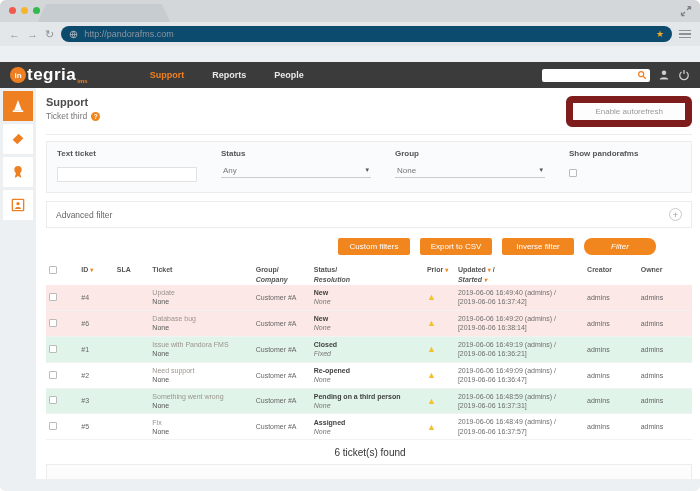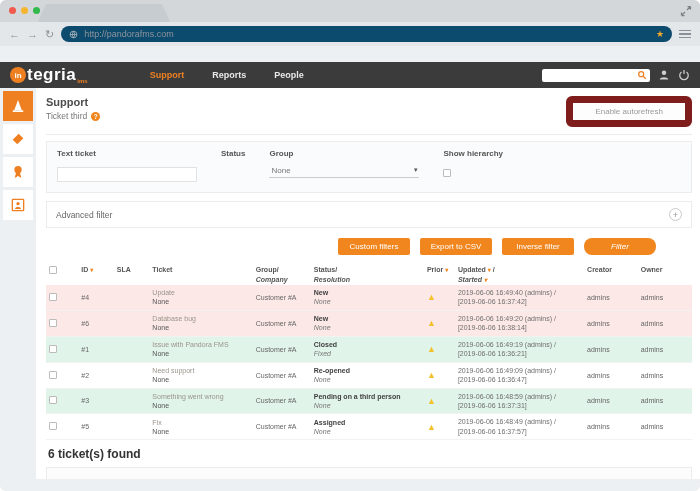--- a/index.html
+++ b/index.html
@@ -95,21 +95,21 @@
   tr.row.white { background:#fff; }
   .tname { color:#9a948c; margin-bottom:2px; cursor:pointer; }
   .tsub { color:#555; }
   .sname { font-weight:bold; color:#3f3f3f; margin-bottom:2px; }
   .ssub { font-style:italic; color:#777; }
   .upd div { line-height:1.35; color:#6e6e6e; }
   .warn { color:#f2c12e; font-size:9px; }
   .c-cb{width:5%}.c-id{width:5.5%}.c-sla{width:5.5%}.c-ticket{width:16%}.c-comp{width:9%}
   .c-status{width:17.5%}.c-prior{width:4.8%}.c-upd{width:20%}.c-creator{width:8.3%}.c-owner{width:8.4%}
 
-  .count { font-size:12px; font-weight:bold; color:#333; margin:7px 0 6px 2px; }
+  .count { font-size:10px; font-weight:normal; color:#333; margin:7px 0 6px 2px;text-align:center; }
   .massive { border:1px solid #ececec; background:#fcfcfc; padding:7px 9px; display:flex;
     justify-content:space-between; align-items:center; }
 </style>
 </head>
 <body>
 
 <div class="window">
 
   <div class="chrome-top">
     <div class="lights">
@@ -217,30 +217,34 @@
         <hr class="divider">
 
 
         <div class="fpanel">
           <div class="fcol">
             <label>Text ticket</label>
             <input type="text" style="">
           </div>
           <div class="fcol">
             <label>Status</label>
+            <div class="fselect">
+              <span>Any</span>
+              <span class="caret">▾</span>
+            </div>
           </div>
           <div class="fcol">
             <label>Group</label>
             <div class="fselect">
               <span>None</span>
               <span class="caret">▾</span>
             </div>
           </div>
           <div class="fcol">
-            <label>Show hierarchy</label>
+            <label>Show pandorafms</label>
             <span class="cb"></span>
           </div>
         </div>
 
         <div class="advanced">
           <span class="lbl">Advanced filter</span>
           <span class="plus">+</span>
         </div>
 
         <div class="btnrow">

